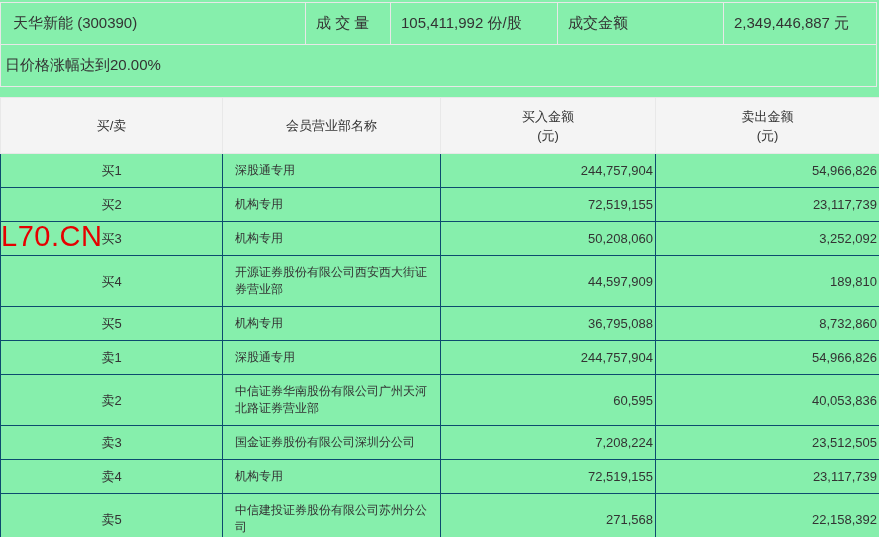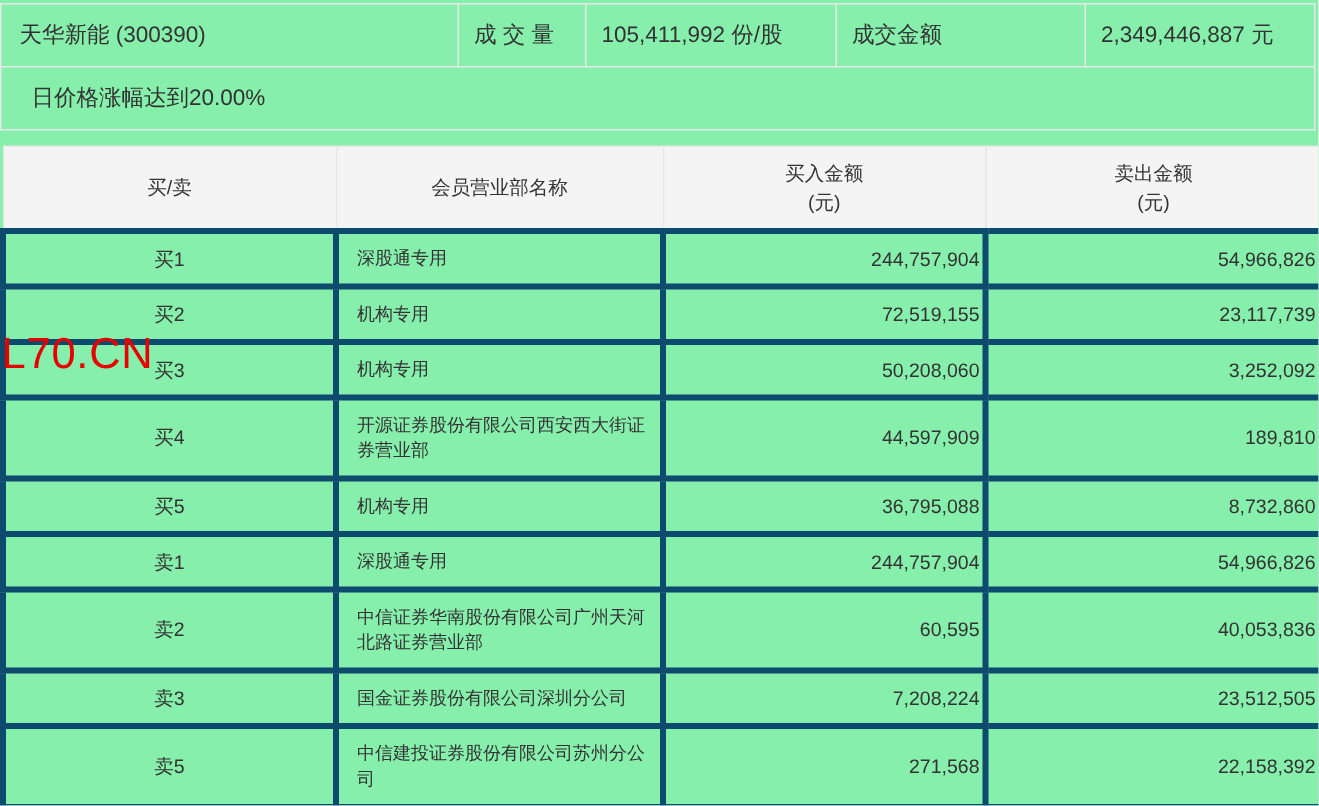--- a/index.html
+++ b/index.html
@@ -25,41 +25,41 @@
     border: 1px solid #e8e8e8;
     font-size: 15px;
     color: #333;
     height: 42px;
     padding: 0 0 0 10px;
     vertical-align: middle;
     white-space: nowrap;
     overflow: hidden;
   }
   .summary td.first { padding-left: 12px; }
-  .summary .notice-cell { padding-left: 20px; }
+  .summary .notice-cell { padding-left: 4px; }
 
   
   .main {
     position: absolute;
     top: 97px; left: 0;
     width: 879px;
   }
   .main th {
     background: #f4f4f4;
     border: 1px solid #e8e8e8;
     height: 56px;
     font-weight: normal;
     font-size: 13px;
     color: #333;
     text-align: center;
     vertical-align: middle;
     line-height: 19px;
   }
   .main td {
-    border: 4px solid #0c4a6e;
+    border: 1px solid #0c4a6e;
     font-size: 13px;
     color: #333;
     padding: 8px 0;
     line-height: 17px;
     vertical-align: middle;
   }
   .main td.side { text-align: center; }
   .main td.branch {
     text-align: left;
     padding-left: 12px;
@@ -172,20 +172,26 @@
         <td class="num">60,595</td>
         <td class="num">40,053,836</td>
       </tr>
       <tr>
         <td class="side">卖3</td>
         <td class="branch">国金证券股份有限公司深圳分公司</td>
         <td class="num">7,208,224</td>
         <td class="num">23,512,505</td>
       </tr>
       <tr>
+        <td class="side">卖4</td>
+        <td class="branch">机构专用</td>
+        <td class="num">72,519,155</td>
+        <td class="num">23,117,739</td>
+      </tr>
+      <tr>
         <td class="side">卖5</td>
         <td class="branch">中信建投证券股份有限公司苏州分公司</td>
         <td class="num">271,568</td>
         <td class="num">22,158,392</td>
       </tr>
     </tbody>
   </table>
 
   <div class="watermark">L70.CN</div>
 

